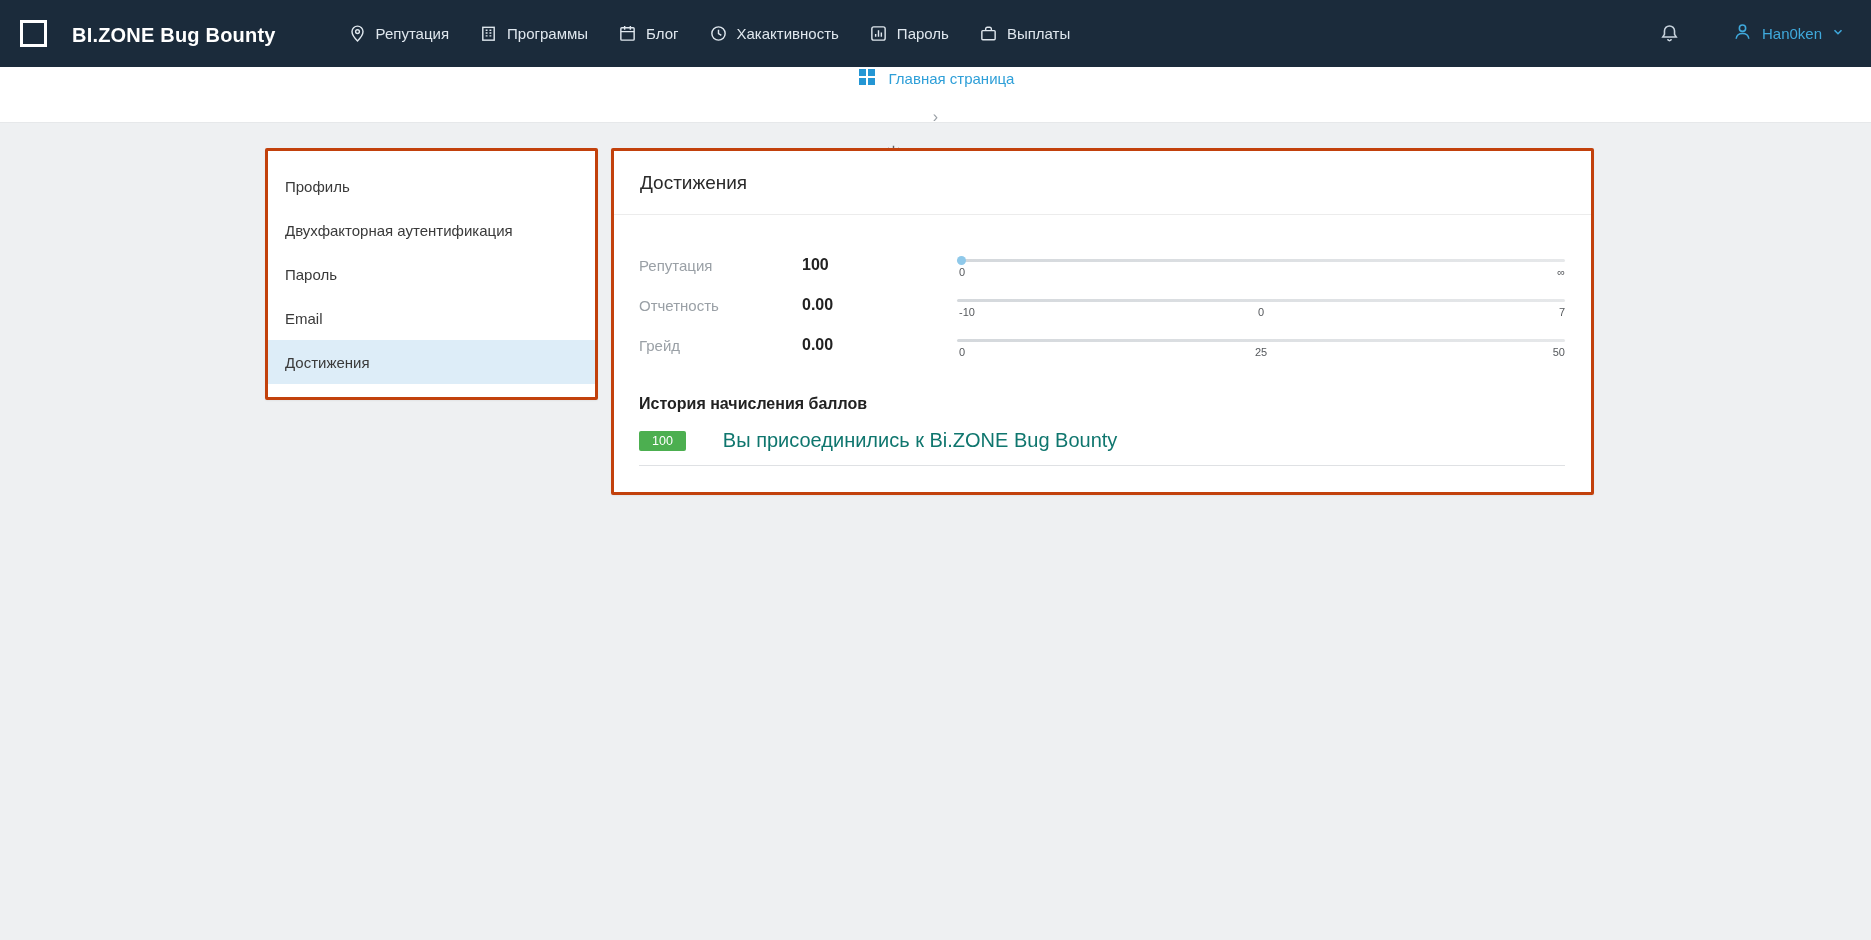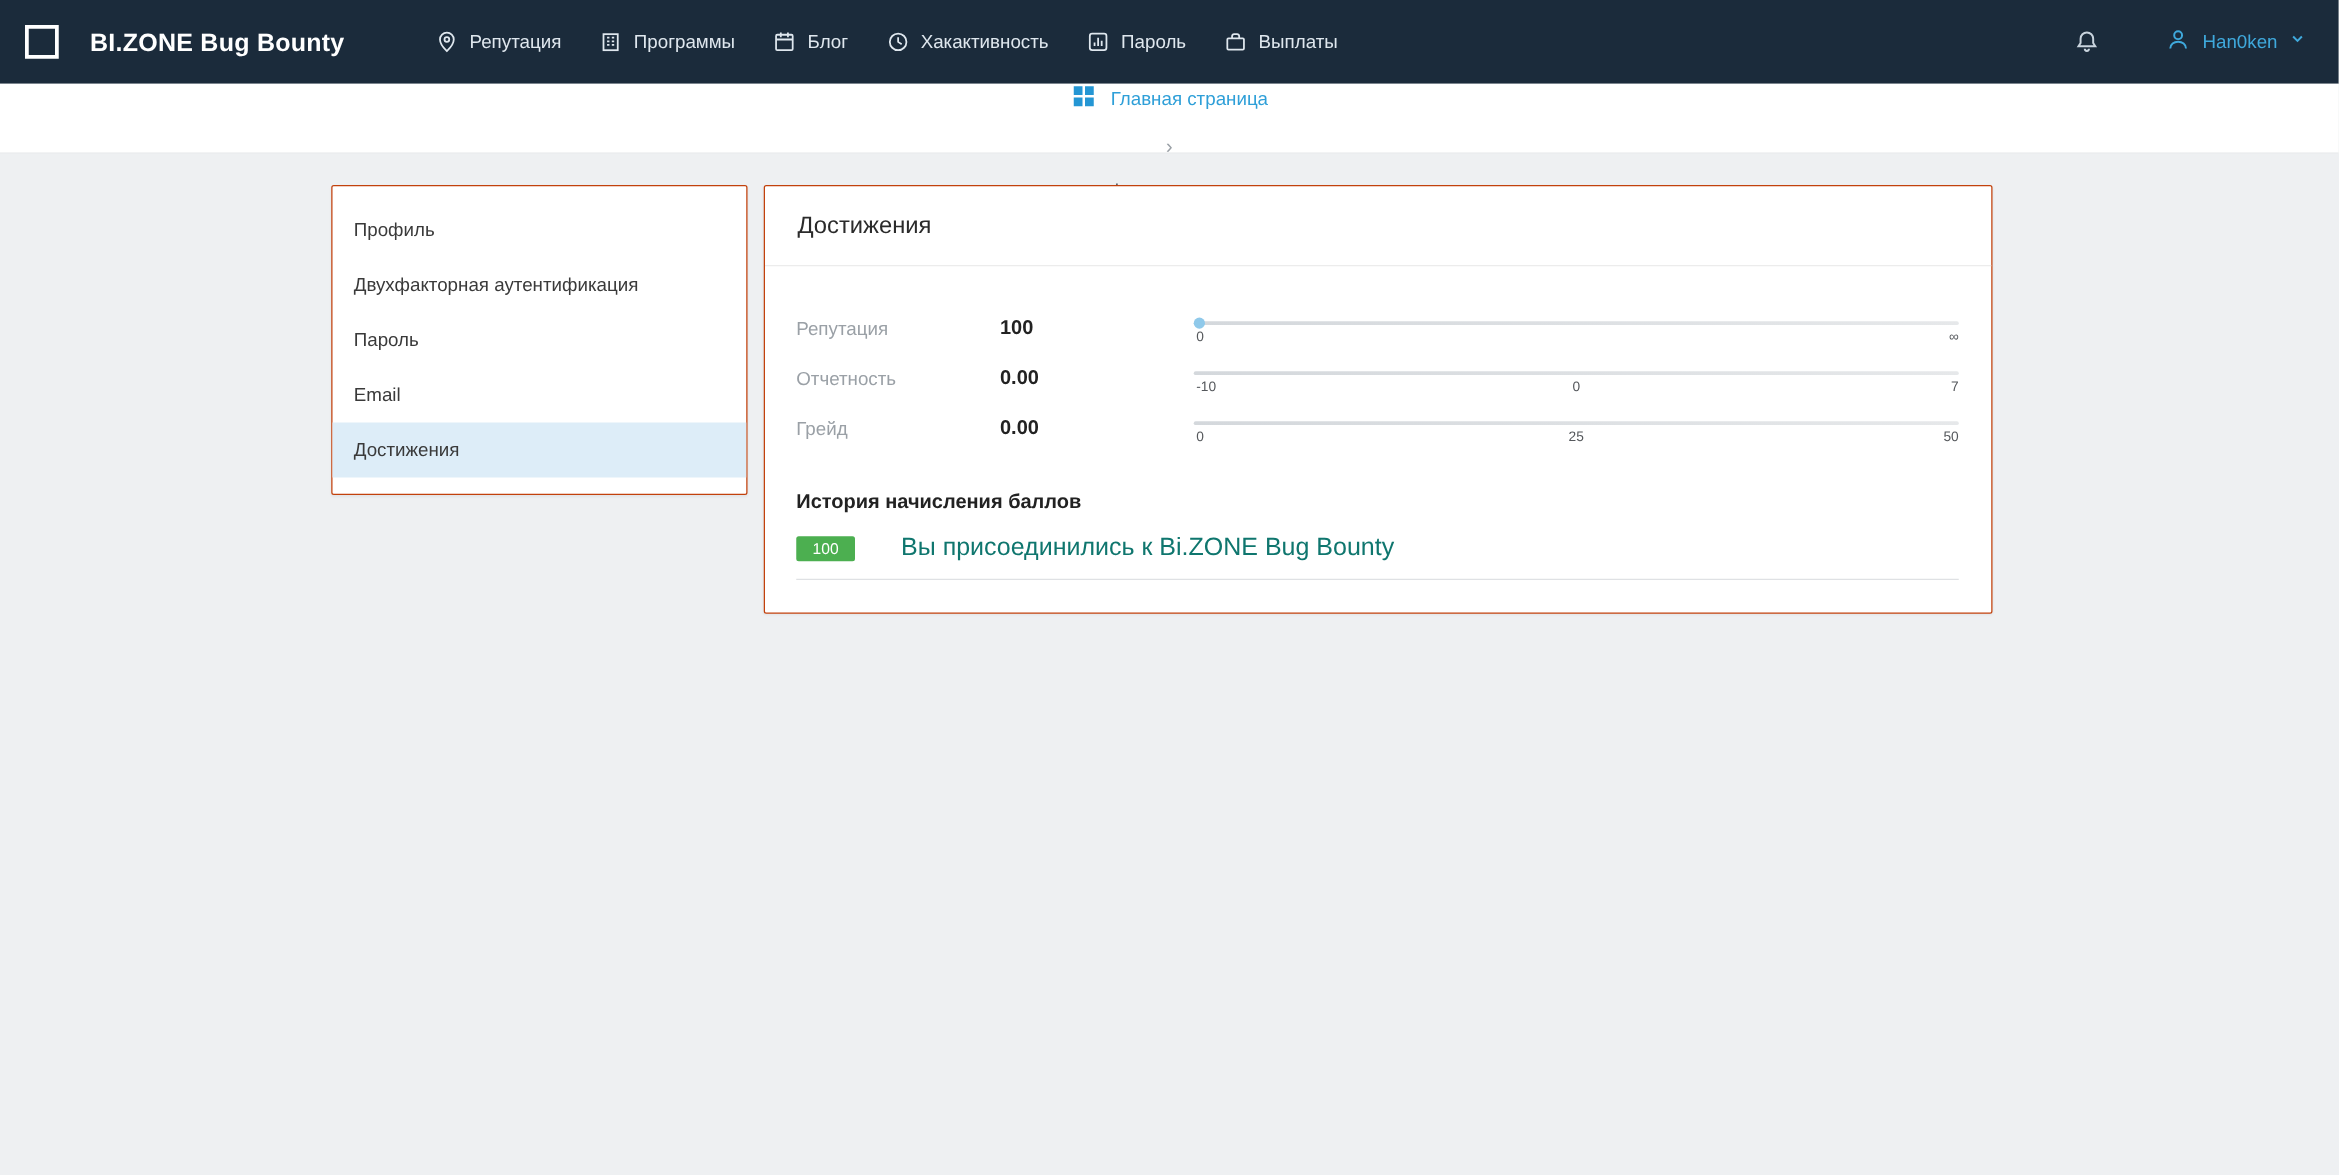--- a/index.html
+++ b/index.html
@@ -91,21 +91,21 @@
     color: #7f1d1d;
     font-size: 15px;
   }
 
   
   .main-area { position: relative; height: 817px; }
 
   .card {
     position: absolute;
     background: #ffffff;
-    border: 1px solid #c2410c;
+    border: 3px solid #c2410c;
     box-shadow: 0 1px 2px rgba(0,0,0,0.05);
     border-radius: 2px;
   }
 
   
   .settings-card {
     left: 265px; top: 25px; width: 333px;
     padding: 13px 0;
   }
   .menu-item {

